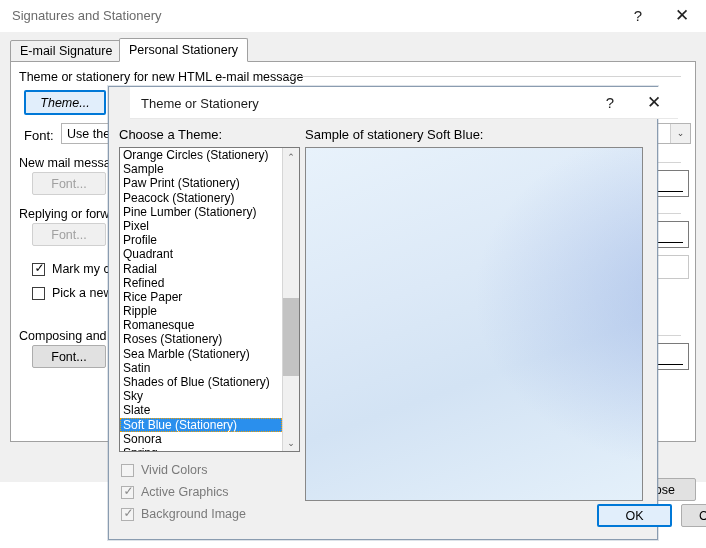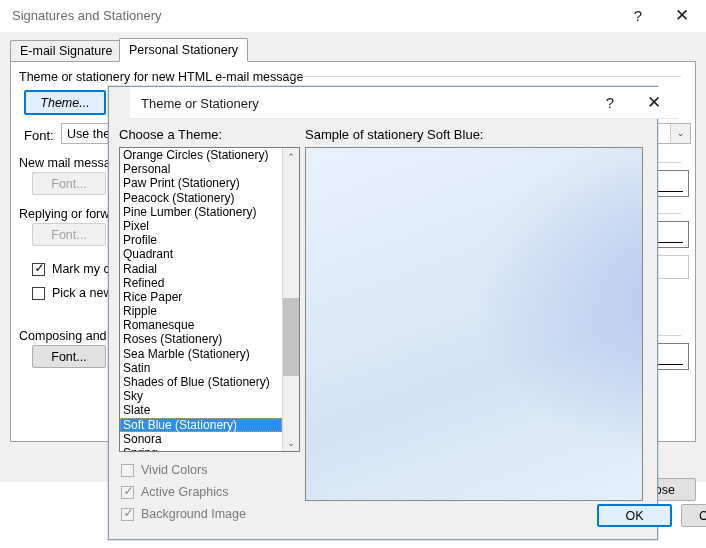--- a/index.html
+++ b/index.html
@@ -342,21 +342,21 @@
     </div>
 
     <div class="child-body">
 
       <div class="field-label" style="left:10px; top:8px;">Choose a Theme:</div>
       <div class="field-label" style="left:196px; top:8px;">Sample of stationery Soft Blue:</div>
 
       <div class="listbox">
         <div class="listitems" id="theme-list">
             <div class="litem">Orange Circles (Stationery)</div>
-            <div class="litem">Personal</div>
+            <div class="litem">Sample</div>
             <div class="litem">Paw Print (Stationery)</div>
             <div class="litem">Peacock (Stationery)</div>
             <div class="litem">Pine Lumber (Stationery)</div>
             <div class="litem">Pixel</div>
             <div class="litem">Profile</div>
             <div class="litem">Quadrant</div>
             <div class="litem">Radial</div>
             <div class="litem">Refined</div>
             <div class="litem">Rice Paper</div>
             <div class="litem">Ripple</div>

